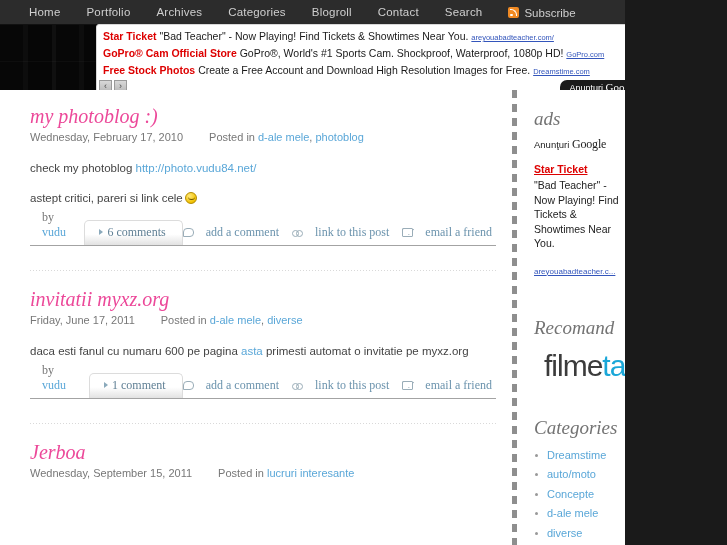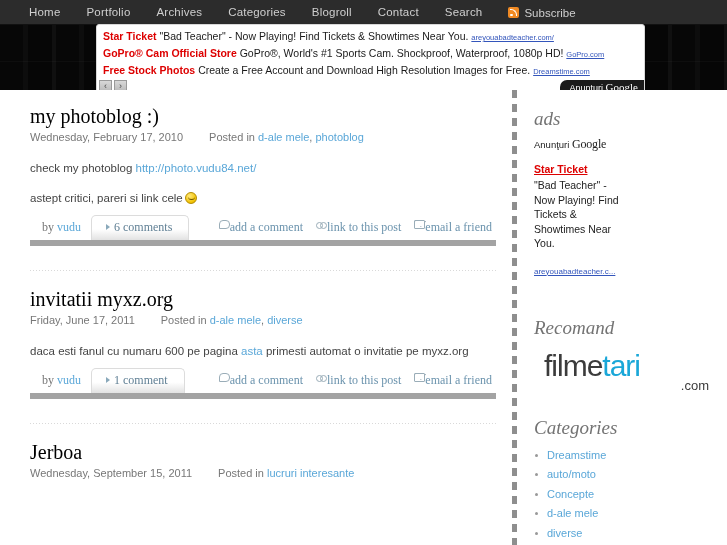--- a/index.html
+++ b/index.html
@@ -12,21 +12,21 @@
 
   body {
     font-family: "Liberation Sans", sans-serif;
     background: #1a1a1a;
     font-size: 12px;
     color: #333;
   }
 
   .page {
     position: relative;
-    width: 727px;
+    width: 625px;
     height: 545px;
     background: #ffffff;
     overflow: hidden;
   }
 
   
   .topnav {
     position: absolute;
     top: 0; left: 0;
     width: 727px;
@@ -193,22 +193,23 @@
   }
   .sidebar {
     flex: 1;
     padding: 18px 8px 0 14px;
   }
 
   
   .post { padding-bottom: 2px; }
   .post-title {
     font-family: "Liberation Serif", serif;
+    font-style: italic;
     font-size: 20px;
-    color: #000000;
+    color: #ec4899;
     font-weight: normal;
     line-height: 24px;
     margin-bottom: 3px;
     cursor: pointer;
   }
   .post-meta {
     font-size: 11px;
     color: #777;
     margin-bottom: 17px;
     white-space: nowrap;
@@ -243,21 +244,21 @@
     width: 7px; height: 3px;
     border-bottom: 1.5px solid #6b5200;
     border-radius: 0 0 6px 6px;
   }
 
   
   .post-footer {
     display: flex;
     align-items: flex-end;
     height: 26px;
-    border-bottom: 6px solid #a3a3a3;
+    border-bottom: 1px solid #a3a3a3;
     margin-top: 12px;
     position: relative;
   }
   .by {
     font-family: "Liberation Serif", serif;
     font-size: 12px;
     color: #777;
     padding: 0 10px 5px 12px;
   }
   .by a { color: #5aa7d8; text-decoration: none; cursor: pointer; }
@@ -288,22 +289,22 @@
     align-items: center;
     gap: 13px;
     padding-bottom: 5px;
     padding-right: 4px;
   }
   .action {
     font-family: "Liberation Serif", serif;
     font-size: 12px;
     color: #6b93ad;
     display: flex;
-    align-items: flex-start;
-    gap: 0;
+    align-items: center;
+    gap: 12px;
     cursor: pointer;
     white-space: nowrap;
   }
   .ico {
     width: 11px; height: 9px;
     flex: 0 0 auto;
     position: relative;
   }
   .ico-bubble {
     border: 1px solid #9aadb8;

